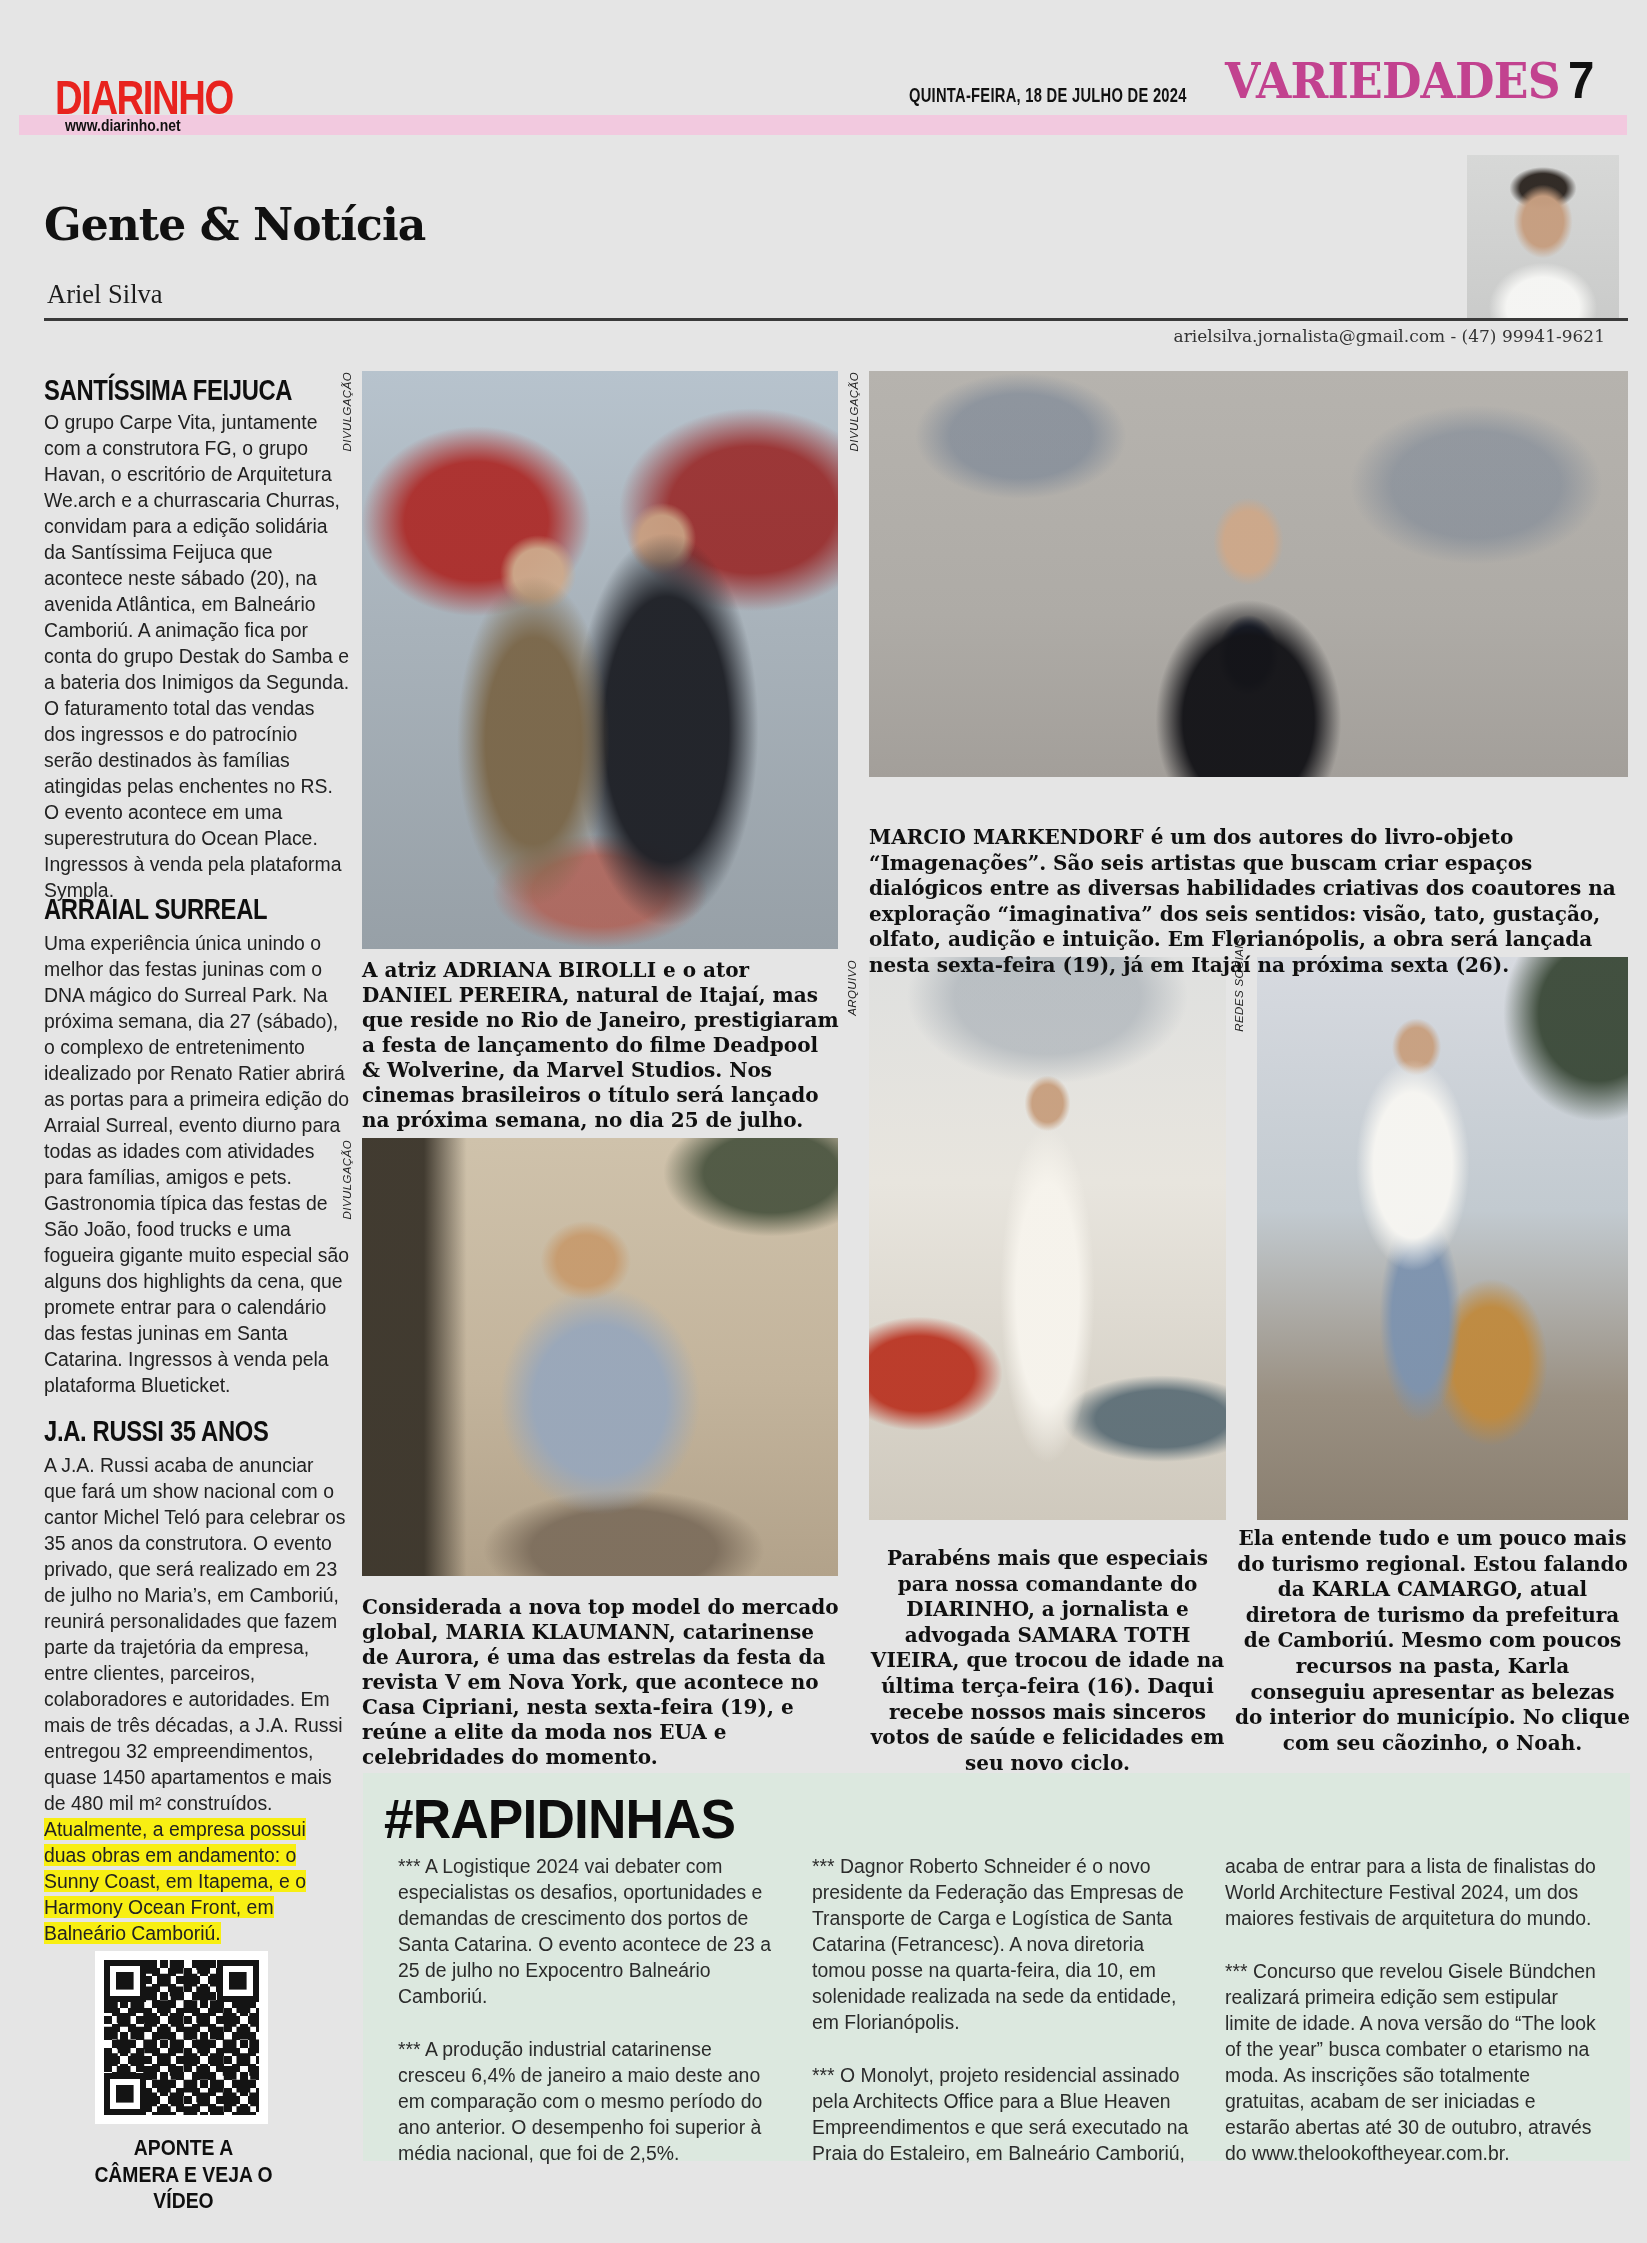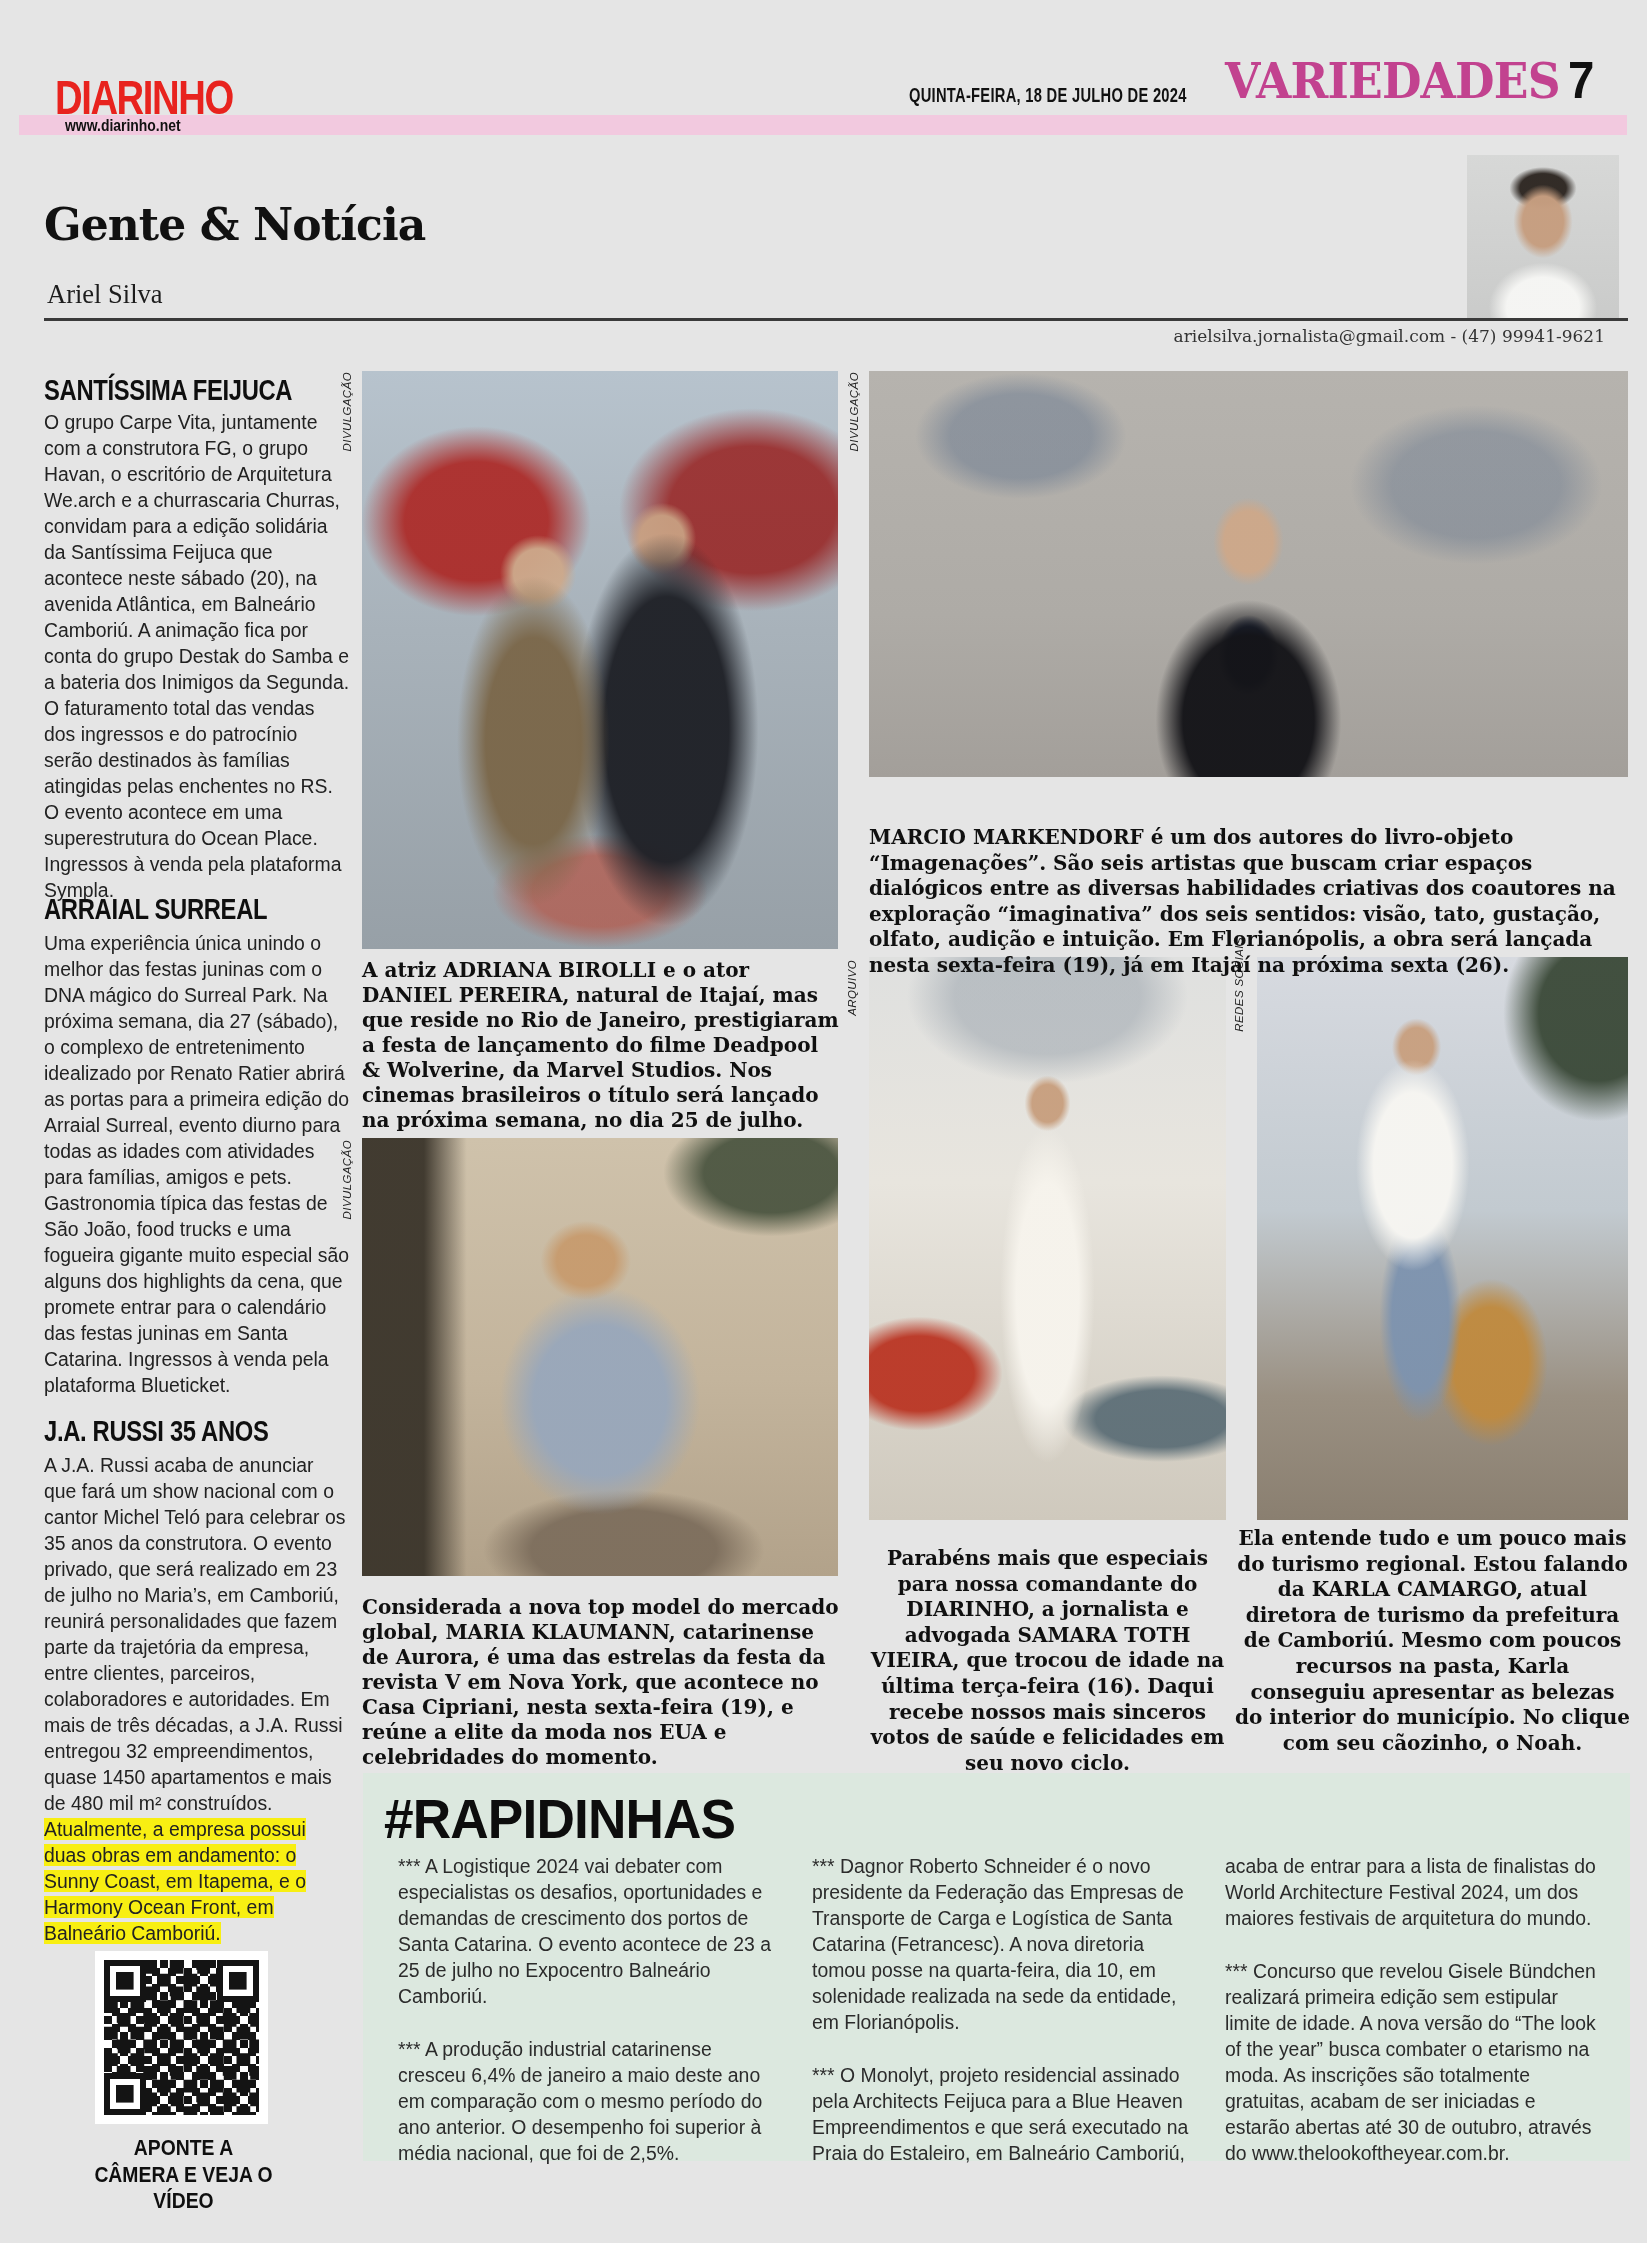--- a/index.html
+++ b/index.html
@@ -179,21 +179,21 @@
   <div class="caption cap-karla">Ela entende tudo e um pouco mais do turismo regional. Estou falando da KARLA CAMARGO, atual diretora de turismo da prefeitura de Camboriú. Mesmo com poucos recursos na pasta, Karla conseguiu apresentar as belezas do interior do município. No clique com seu cãozinho, o Noah.</div>
 
   <div class="rapid-box"></div>
   <div class="rapid-title">#RAPIDINHAS</div>
   <div class="rapid-col rc1">
     <div class="rapid-item">*** A Logistique 2024 vai debater com especialistas os desafios, oportunidades e demandas de crescimento dos portos de Santa Catarina. O evento acontece de 23 a 25 de julho no Expocentro Balneário Camboriú.</div>
     <div class="rapid-item">*** A produção industrial catarinense cresceu 6,4% de janeiro a maio deste ano em comparação com o mesmo período do ano anterior. O desempenho foi superior à média nacional, que foi de 2,5%.</div>
   </div>
   <div class="rapid-col rc2">
     <div class="rapid-item">*** Dagnor Roberto Schneider é o novo presidente da Federação das Empresas de Transporte de Carga e Logística de Santa Catarina (Fetrancesc). A nova diretoria tomou posse na quarta-feira, dia 10, em solenidade realizada na sede da entidade, em Florianópolis.</div>
-    <div class="rapid-item">*** O Monolyt, projeto residencial assinado pela Architects Feijuca para a Blue Heaven Empreendimentos e que será executado na Praia do Estaleiro, em Balneário Camboriú,</div>
+    <div class="rapid-item">*** O Monolyt, projeto residencial assinado pela Architects Office para a Blue Heaven Empreendimentos e que será executado na Praia do Estaleiro, em Balneário Camboriú,</div>
   </div>
   <div class="rapid-col rc3">
     <div class="rapid-item">acaba de entrar para a lista de finalistas do World Architecture Festival 2024, um dos maiores festivais de arquitetura do mundo.</div>
     <div class="rapid-item">*** Concurso que revelou Gisele Bündchen realizará primeira edição sem estipular limite de idade. A nova versão do “The look of the year” busca combater o etarismo na moda. As inscrições são totalmente gratuitas, acabam de ser iniciadas e estarão abertas até 30 de outubro, através do www.thelookoftheyear.com.br.</div>
   </div>
 
 </div>
 
 
 </body></html>

